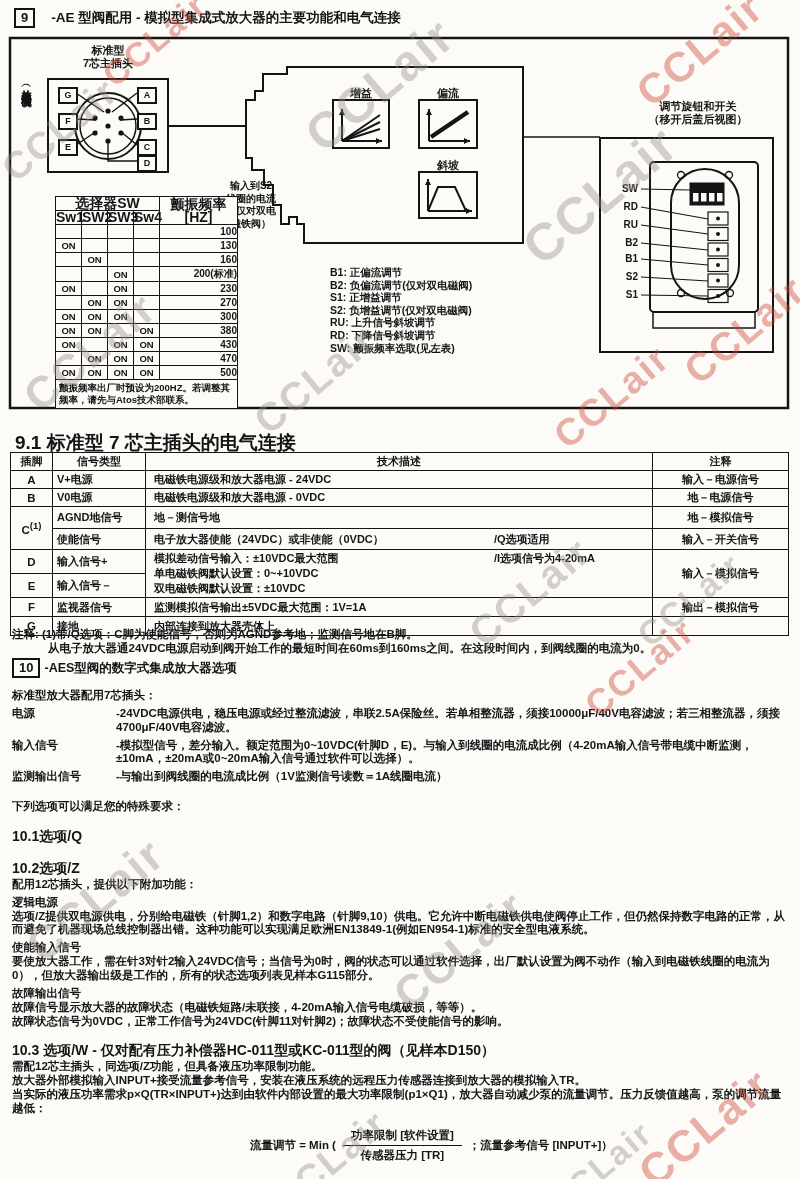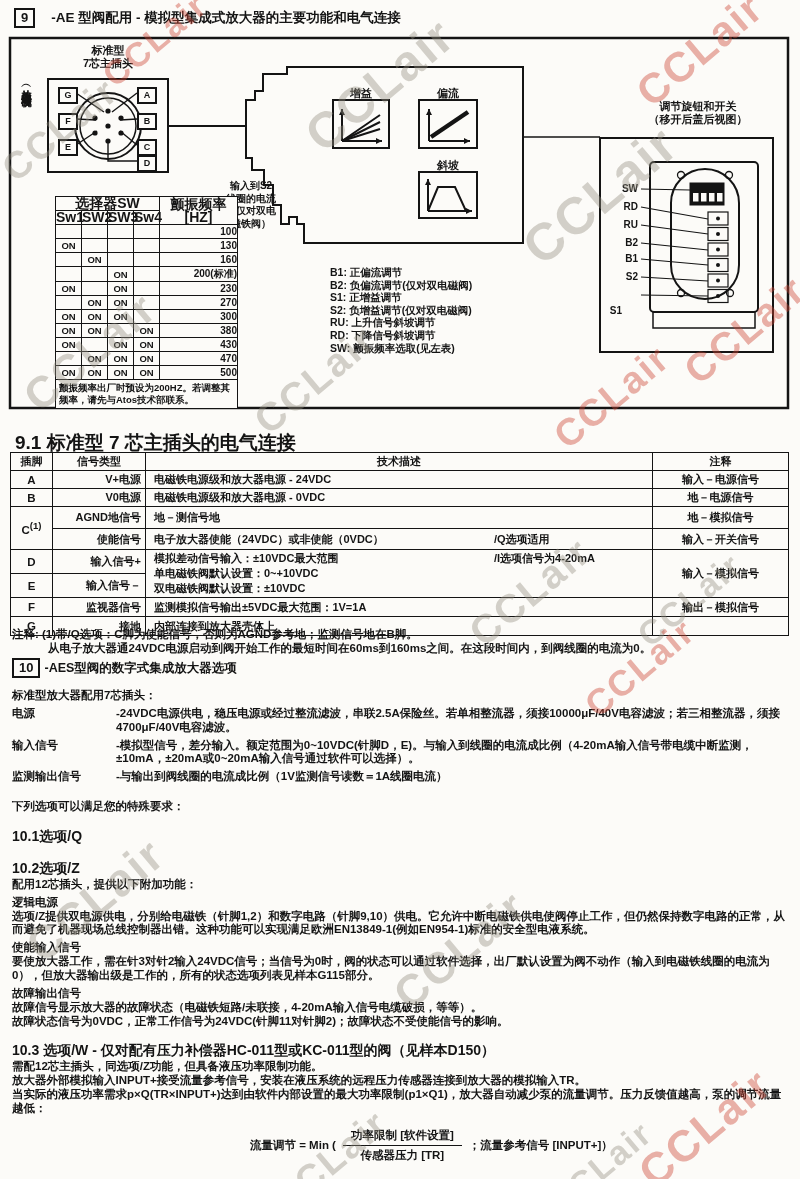--- a/index.html
+++ b/index.html
@@ -33,21 +33,21 @@
   .swt .swc{font-size:9.5px;text-align:center;height:13px;}
   .swt .freqc{font-size:10px;text-align:right;height:13px;}
   .swt .notec{font-size:9.5px;line-height:12px;text-align:left;padding:2px 3px;}
   
   .s91{position:absolute;left:0;top:428px;width:800px;z-index:2;}
   .s91 .title{position:absolute;left:15px;top:2px;font-weight:bold;font-size:19px;}
   .pint{position:absolute;left:10px;top:24px;width:778px;table-layout:fixed;}
   .pint td,.pint th{border:1.5px solid #141414;font-weight:bold;font-size:11px;padding:1px 4px;}
   .pint th{text-align:center;}
   .pint .pc{text-align:center;font-size:11.5px;}
-  .pint .tc{text-align:right;}
+  .pint .tc{text-align:left;}
   .pint .dc{text-align:left;padding-left:8px;}
   .pint .nc{text-align:center;}
   .relrow{position:relative;display:block;}
   .optabs{position:absolute;left:340px;top:0;}
   .notes91{position:absolute;left:12px;top:200px;font-weight:bold;font-size:11.5px;line-height:13.5px;}
   .notes91 .l2{padding-left:36px;}
   
   .s10{position:absolute;left:12px;top:658px;width:778px;z-index:2;font-weight:bold;}
   .s10 .hdr{display:flex;align-items:center;gap:4px;}
   .s10 .hdr .t{font-weight:bold;font-size:12.5px;}
@@ -237,21 +237,21 @@
       <div>调节旋钮和开关</div>
       <div>（移开后盖后视图）</div>
     </div>
 
     <div class="knob-lab" style="left:608px;top:183px;">SW</div>
     <div class="knob-lab" style="left:608px;top:201px;">RD</div>
     <div class="knob-lab" style="left:608px;top:219px;">RU</div>
     <div class="knob-lab" style="left:608px;top:237px;">B2</div>
     <div class="knob-lab" style="left:608px;top:253px;">B1</div>
     <div class="knob-lab" style="left:608px;top:271px;text-align:right;">S2</div>
-    <div class="knob-lab" style="left:592px;top:289px;margin-top:16px;">S1</div>
+    <div class="knob-lab" style="left:608px;top:289px;">S1</div>
 
     <div class="legend">
       <div class="legend-line">B1: 正偏流调节</div>
         <div class="legend-line">B2: 负偏流调节(仅对双电磁阀)</div>
         <div class="legend-line">S1: 正增益调节</div>
         <div class="legend-line">S2: 负增益调节(仅对双电磁阀)</div>
         <div class="legend-line">RU: 上升信号斜坡调节</div>
         <div class="legend-line">RD: 下降信号斜坡调节</div>
         <div class="legend-line">SW: 颤振频率选取(见左表)</div>
     </div>

